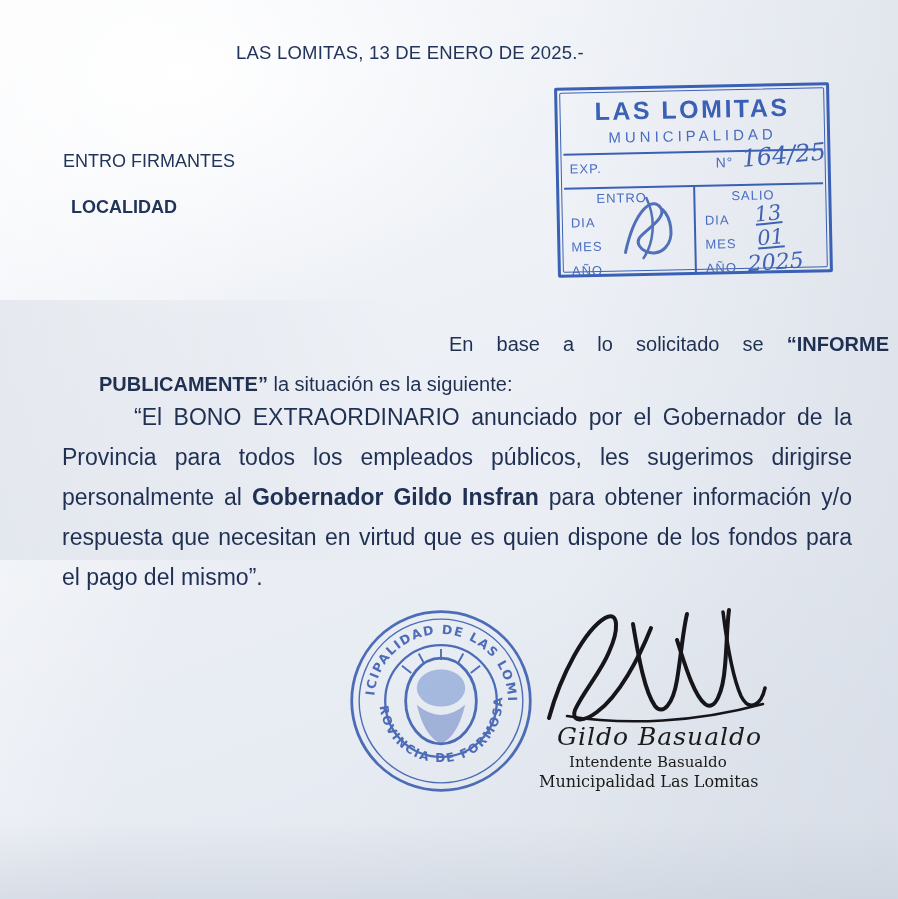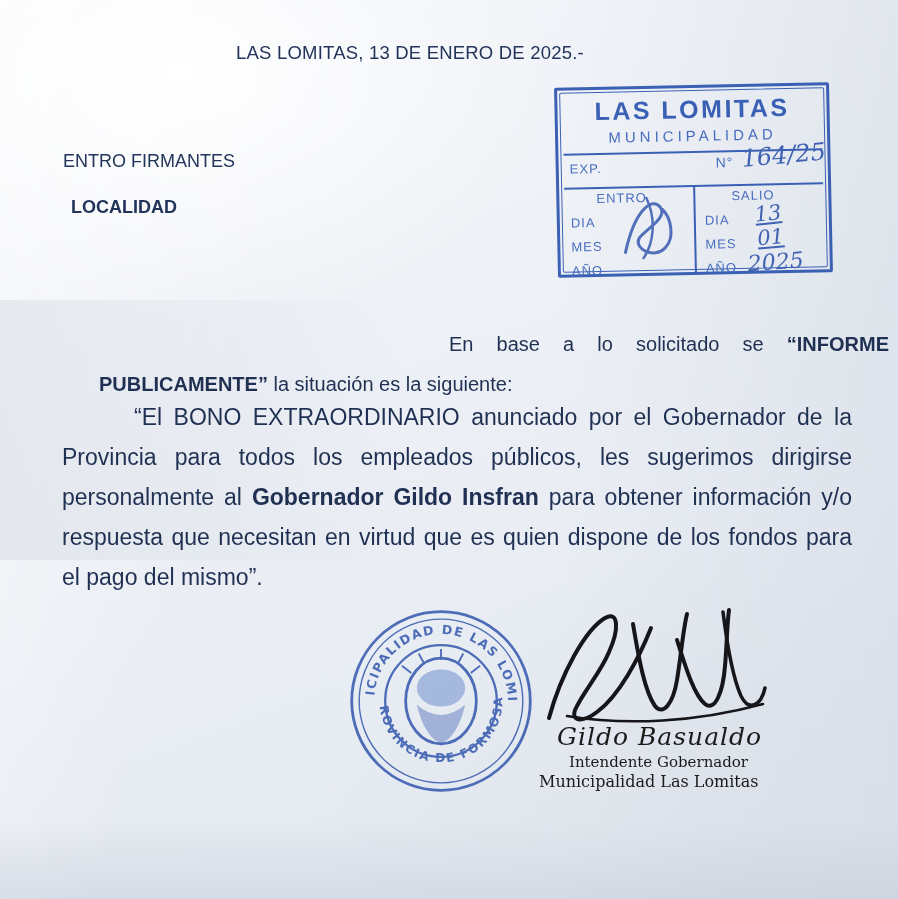--- a/index.html
+++ b/index.html
@@ -328,16 +328,16 @@
 
   <div class="signature">
     <svg width="290" height="130" viewBox="0 0 290 130">
       <path d="M22 118 C 34 74, 58 30, 78 18 C 92 10, 92 30, 82 52 C 74 72, 56 92, 48 110 C 44 120, 54 124, 70 112 C 92 96, 112 58, 124 28" fill="none" stroke="#15151a" stroke-width="4" stroke-linecap="round"></path>
       <path d="M106 24 C 112 60, 118 92, 128 106 C 136 116, 146 104, 150 80 C 154 56, 156 30, 160 14" fill="none" stroke="#15151a" stroke-width="4" stroke-linecap="round"></path>
       <path d="M150 40 C 160 72, 168 96, 178 104 C 188 112, 196 92, 198 66 C 200 44, 200 24, 202 10" fill="none" stroke="#15151a" stroke-width="4" stroke-linecap="round"></path>
       <path d="M196 12 C 200 44, 206 78, 214 96 C 222 112, 234 106, 238 88" fill="none" stroke="#15151a" stroke-width="3.5" stroke-linecap="round"></path>
       <path d="M40 116 C 100 126, 170 122, 236 104" fill="none" stroke="#15151a" stroke-width="2.5" stroke-linecap="round"></path>
     </svg>
     <div class="sig-name">Gildo Basualdo</div>
-    <div class="sig-title">Intendente Gobernador</div>
+    <div class="sig-title">Intendente Basualdo</div>
     <div class="sig-org">Municipalidad Las Lomitas</div>
   </div>
 </div>
 
 </body></html>

